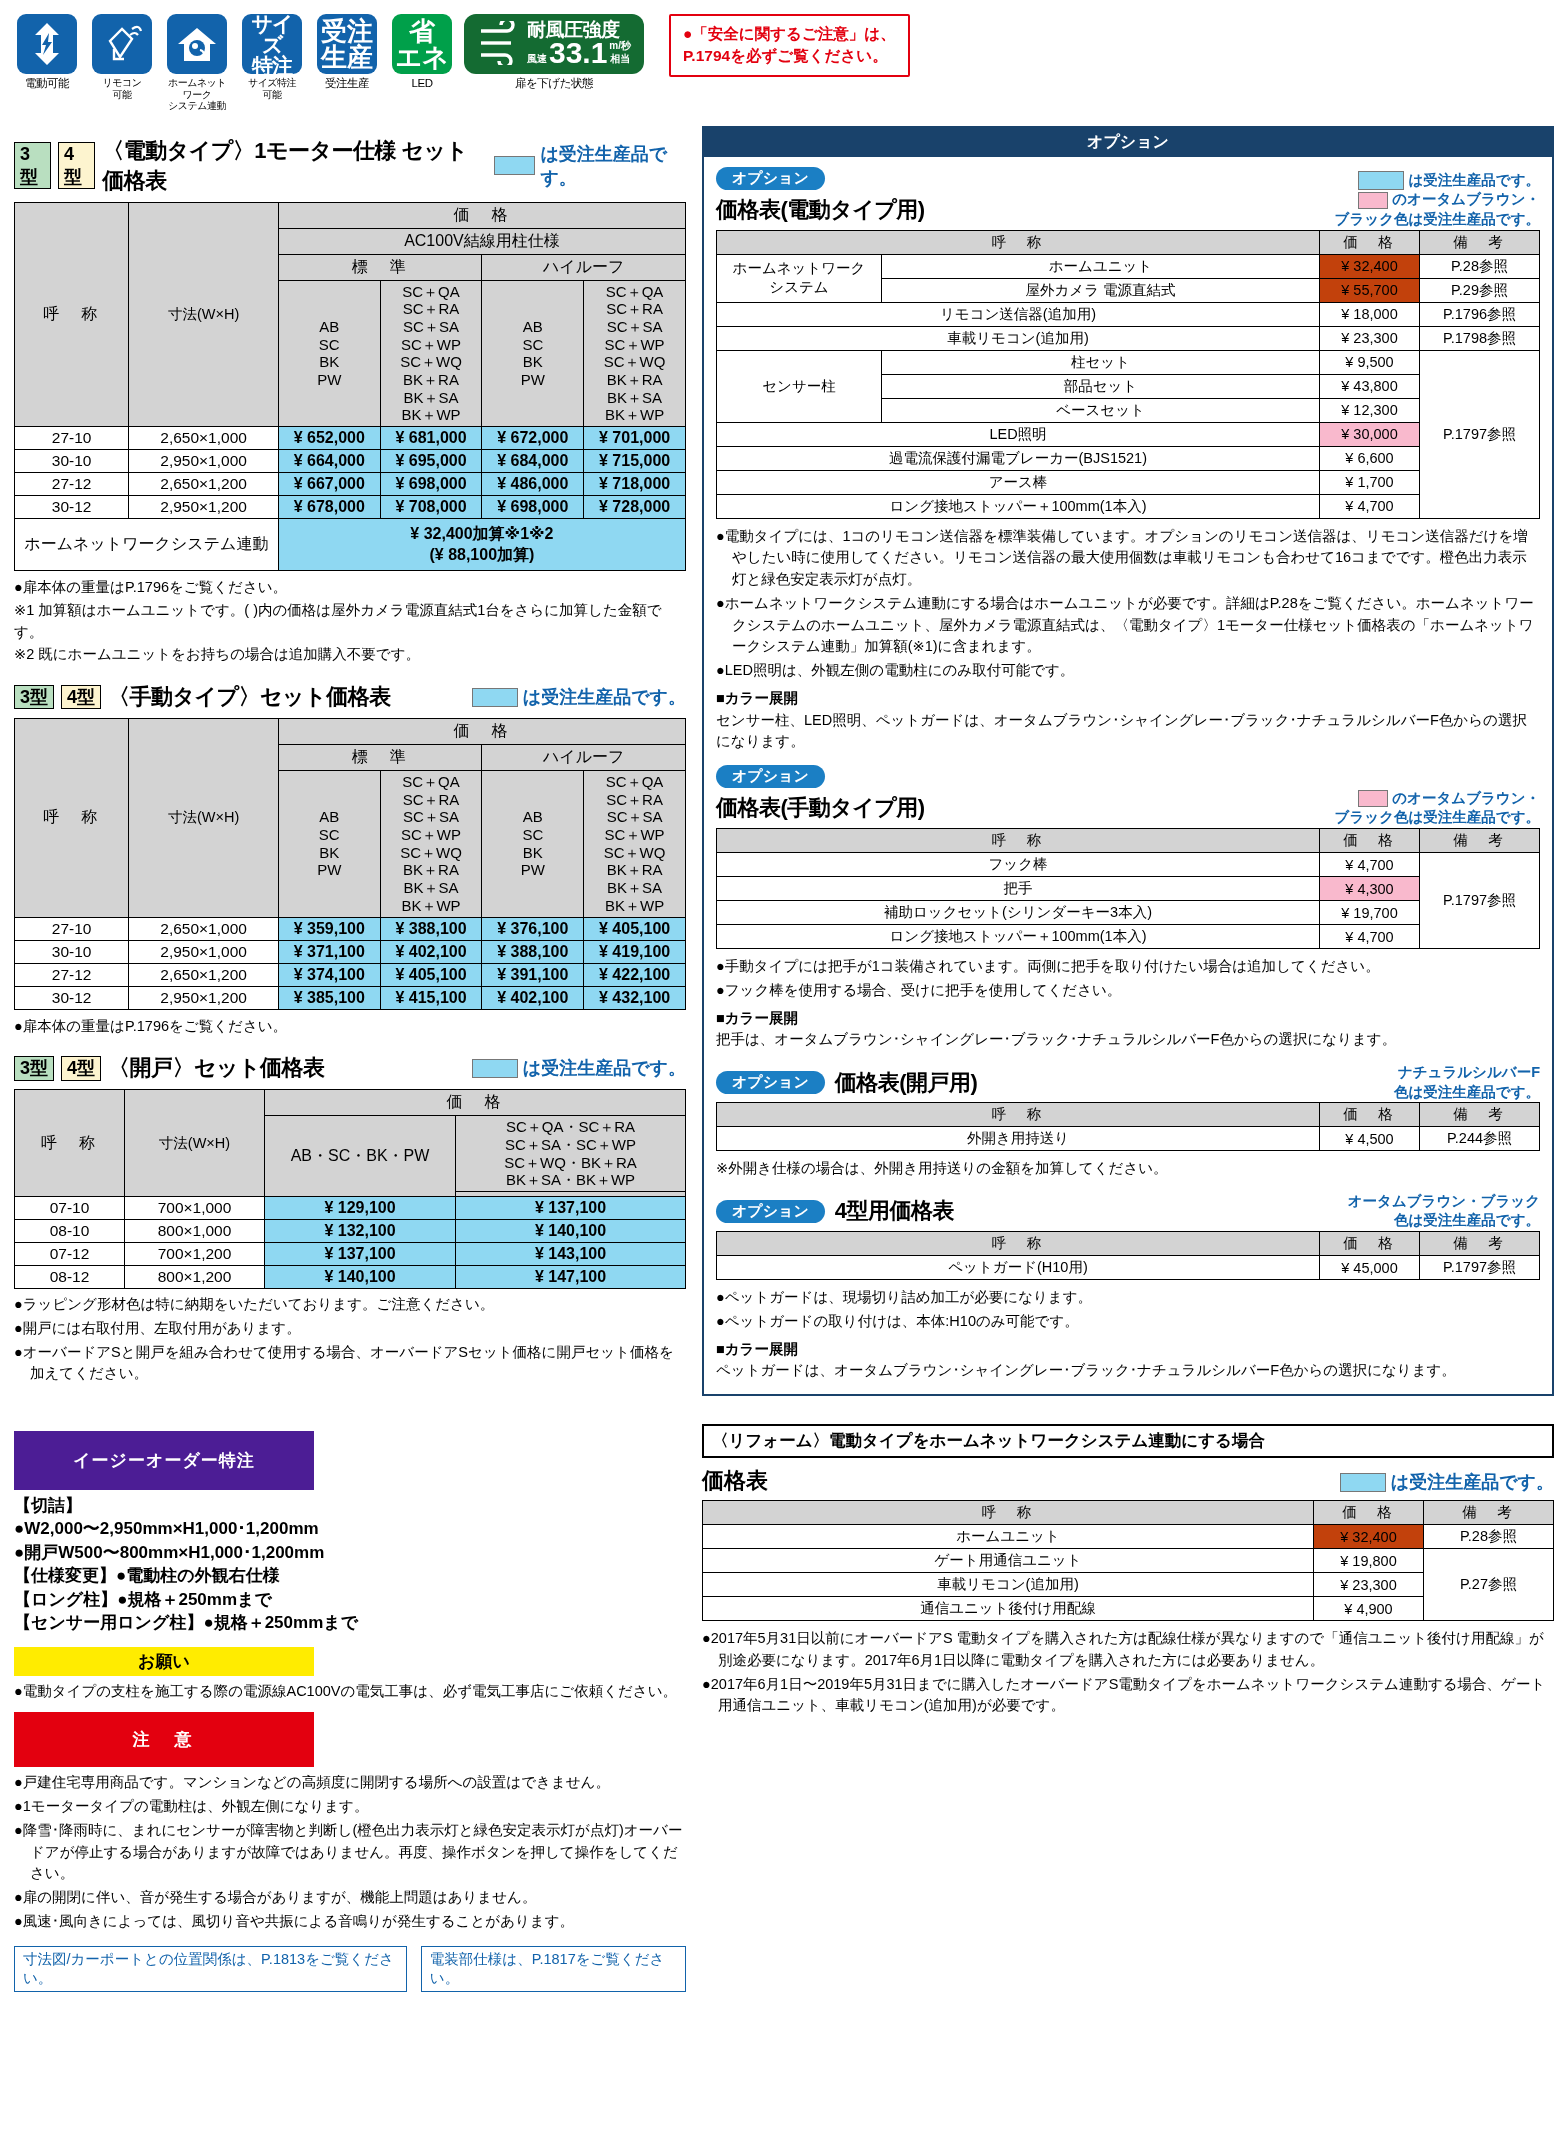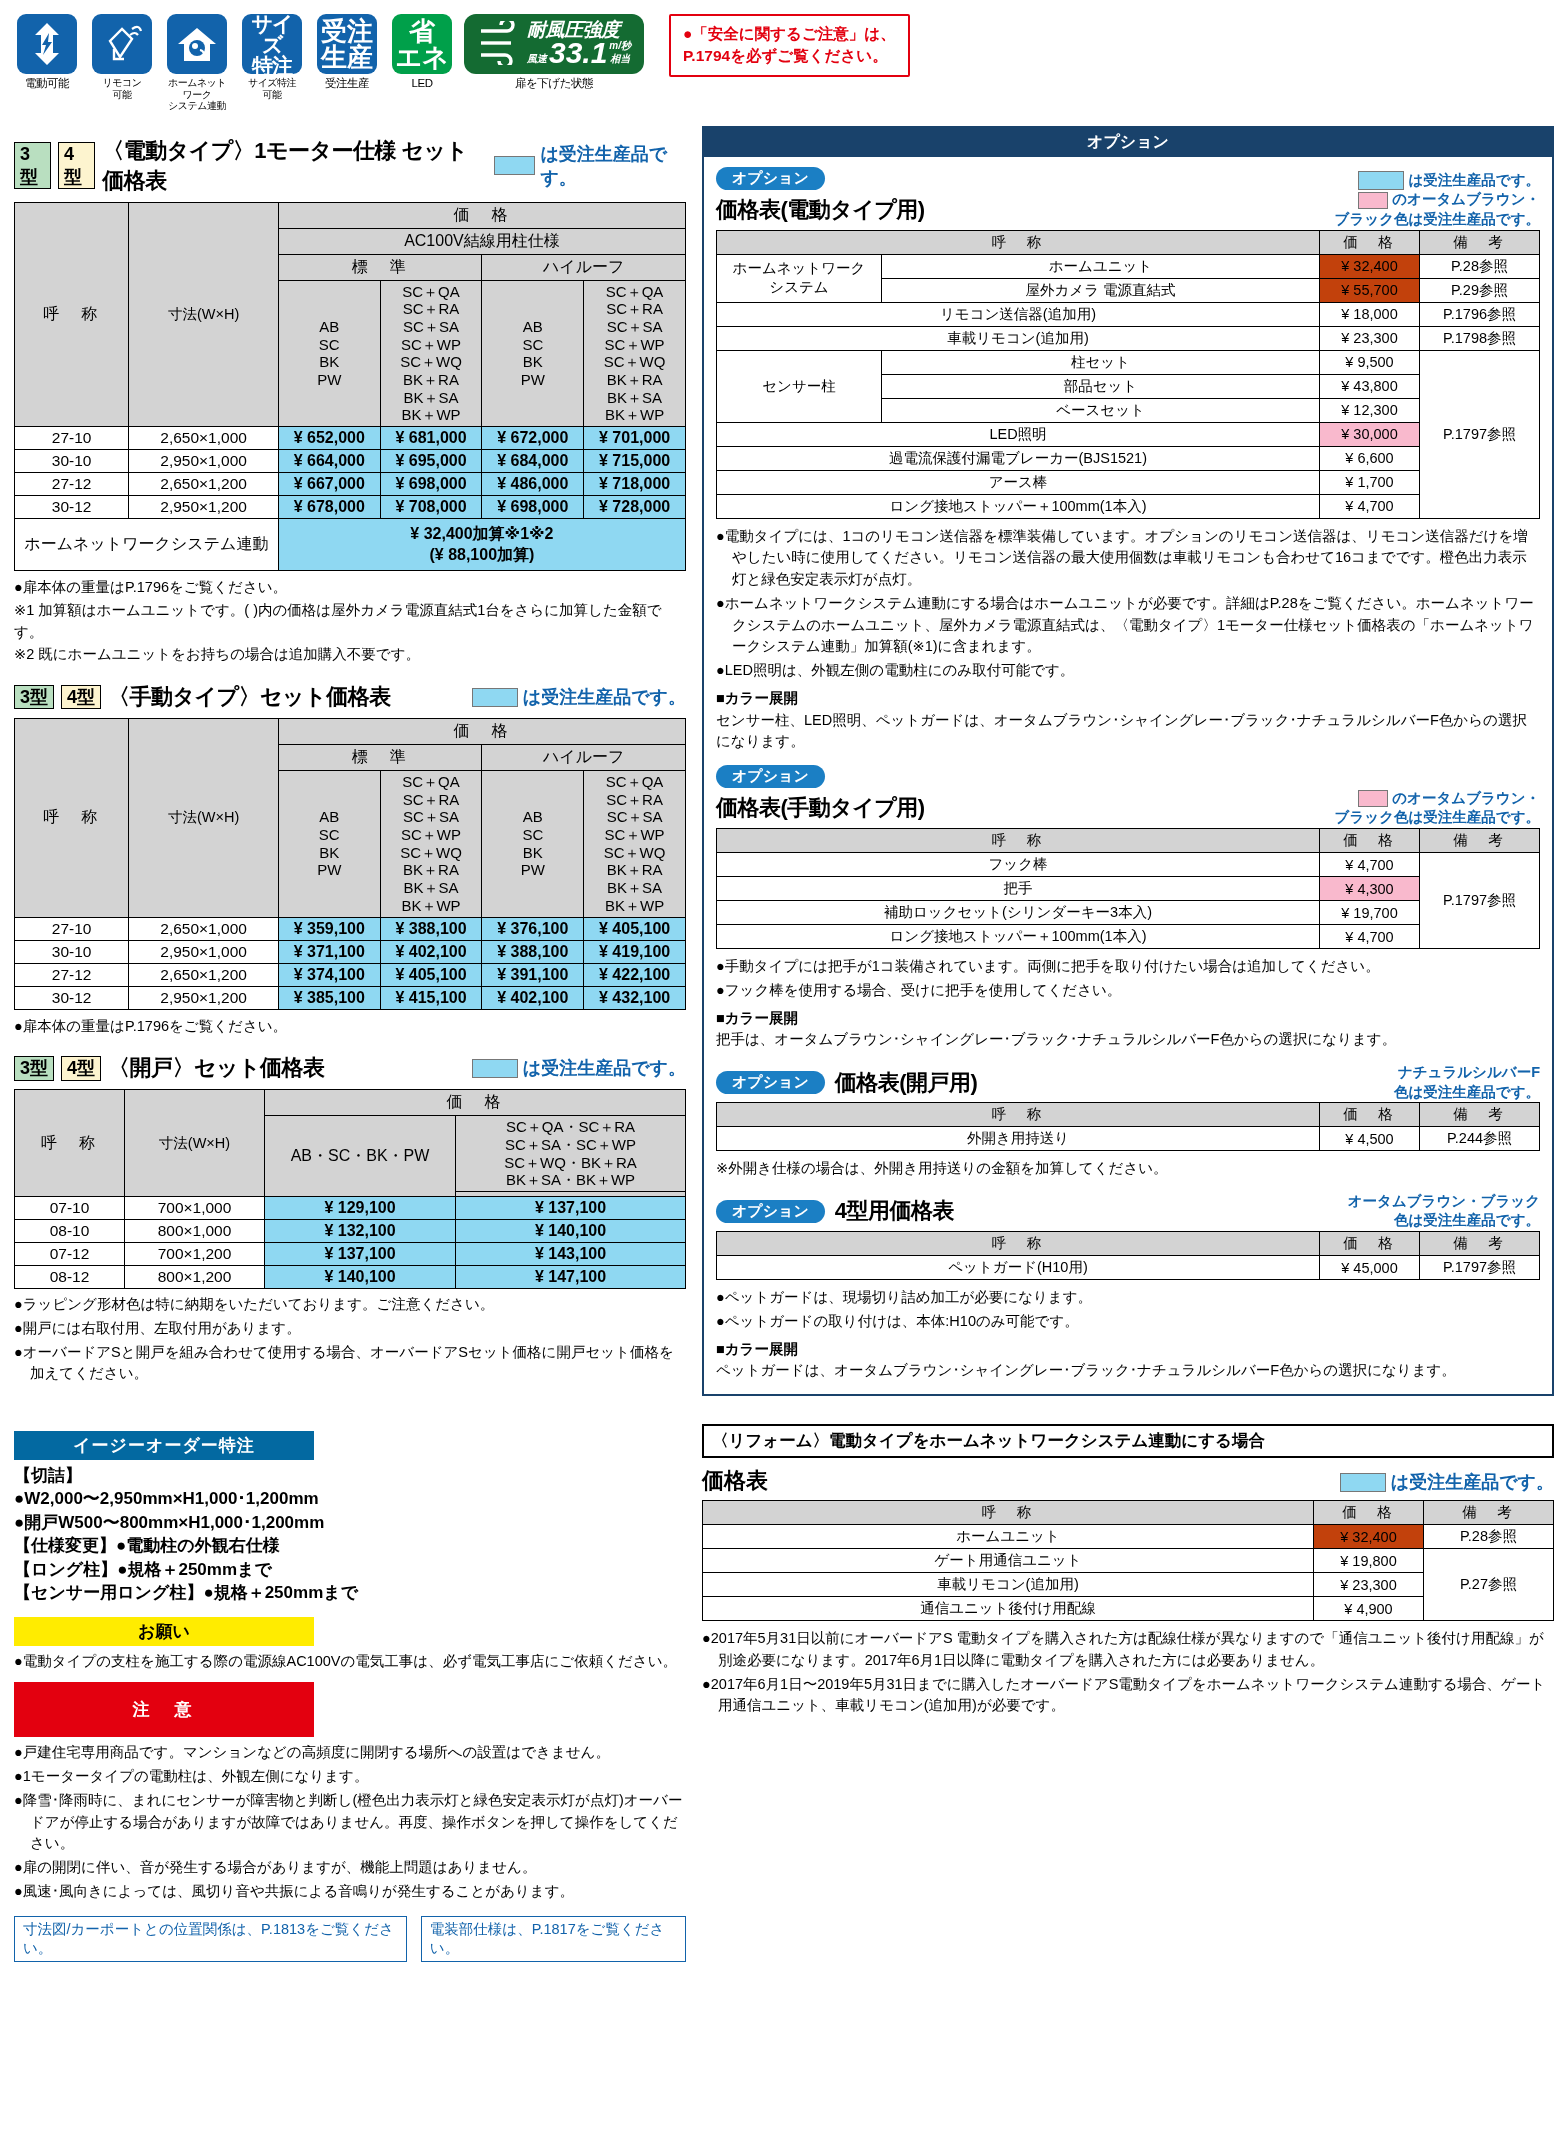--- a/index.html
+++ b/index.html
@@ -21,21 +21,21 @@
     display:flex; align-items:center; justify-content:center;
     color:#fff; font-weight:bold; line-height:1.0; text-align:center;
   }
   .icon-box.green { background:#00a04a; }
   .icon-box.darkgreen { background:#146b32; }
   .icon-box.wide { width:180px; border-radius:12px; }
   .icon-txt2 { font-size:21px; letter-spacing:-1px; }
   .icon-txt1 { font-size:26px; }
   .icon-cap { font-size:11.5px; margin-top:3px; text-align:center; line-height:1.15; letter-spacing:-0.5px; }
   .icon-cap.small { font-size:10px; }
-  .wind-wrap { display:flex; align-items:center; gap:6px; padding:0 8px;font-style:italic; }
+  .wind-wrap { display:flex; align-items:center; gap:6px; padding:0 8px; }
   .wind-left { font-size:30px; line-height:0.82; }
   .wind-right { display:flex; flex-direction:column; align-items:flex-start; }
   .wind-t1 { font-size:19px; font-weight:bold; letter-spacing:-0.5px; }
   .wind-t2 { display:flex; align-items:flex-end; gap:2px; }
   .wind-small { font-size:10px; writing-mode:horizontal-tb; padding-bottom:4px; }
   .wind-num { font-size:30px; font-weight:bold; line-height:0.95; }
   .wind-unit { font-size:10px; line-height:1.05; padding-bottom:3px; }
 
   .safety-box {
     border:2px solid #e3000f; color:#e3000f; font-size:15.5px; font-weight:bold;
@@ -85,21 +85,21 @@
   table.ot th { background:#d3d3d3; font-weight:normal; letter-spacing:3px; }
   td.moneyc { text-align:right; padding-right:10px; white-space:nowrap; }
   td.bluec { background:#c2410c; }
   td.pinkc { background:#f9b9cd; }
 
   .bullets { font-size:14.5px; line-height:1.5; margin-top:7px; }
   .bullets p { margin:2px 0; text-indent:0; padding-left:16px; text-indent:-16px; }
   .subhead { font-weight:bold; font-size:14.5px; margin-top:6px; }
 
   
-  .bar-navy { background:#0369a1; color:#fff; font-weight:bold; text-align:center; font-size:17px; padding:3px 0; width:300px; letter-spacing:1px; }
+  .bar-navy { background:#4c1d95; color:#fff; font-weight:bold; text-align:center; font-size:17px; padding:18px 0; width:300px; letter-spacing:1px; }
   .bar-yellow { background:#ffec00; color:#000; font-weight:bold; text-align:center; font-size:17px; padding:3px 0; width:300px; }
   .bar-red { background:#e3000f; color:#fff; font-weight:bold; text-align:center; font-size:17px; padding:16px 0; width:300px; letter-spacing:4px; }
   .spec-list { font-size:17px; line-height:1.38; margin-top:4px; font-weight:bold; }
   .plain-list { font-size:14.5px; line-height:1.5; margin-top:5px; }
   .plain-list p { margin:2px 0; padding-left:16px; text-indent:-16px; }
 
   
   .reform-head { border:2px solid #000; font-weight:bold; font-size:16.5px; padding:4px 8px; }
   .reform-title { font-size:22px; font-weight:bold; margin:8px 0 4px; }
 

